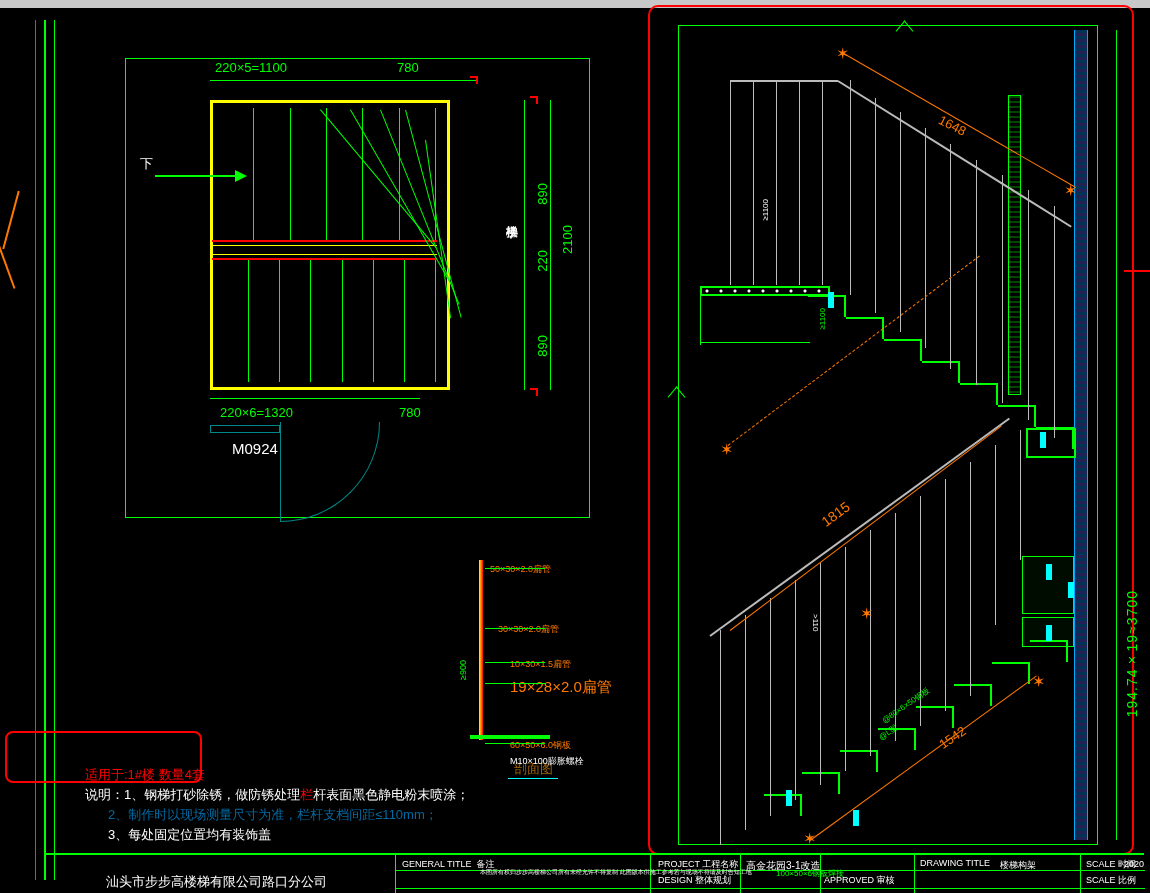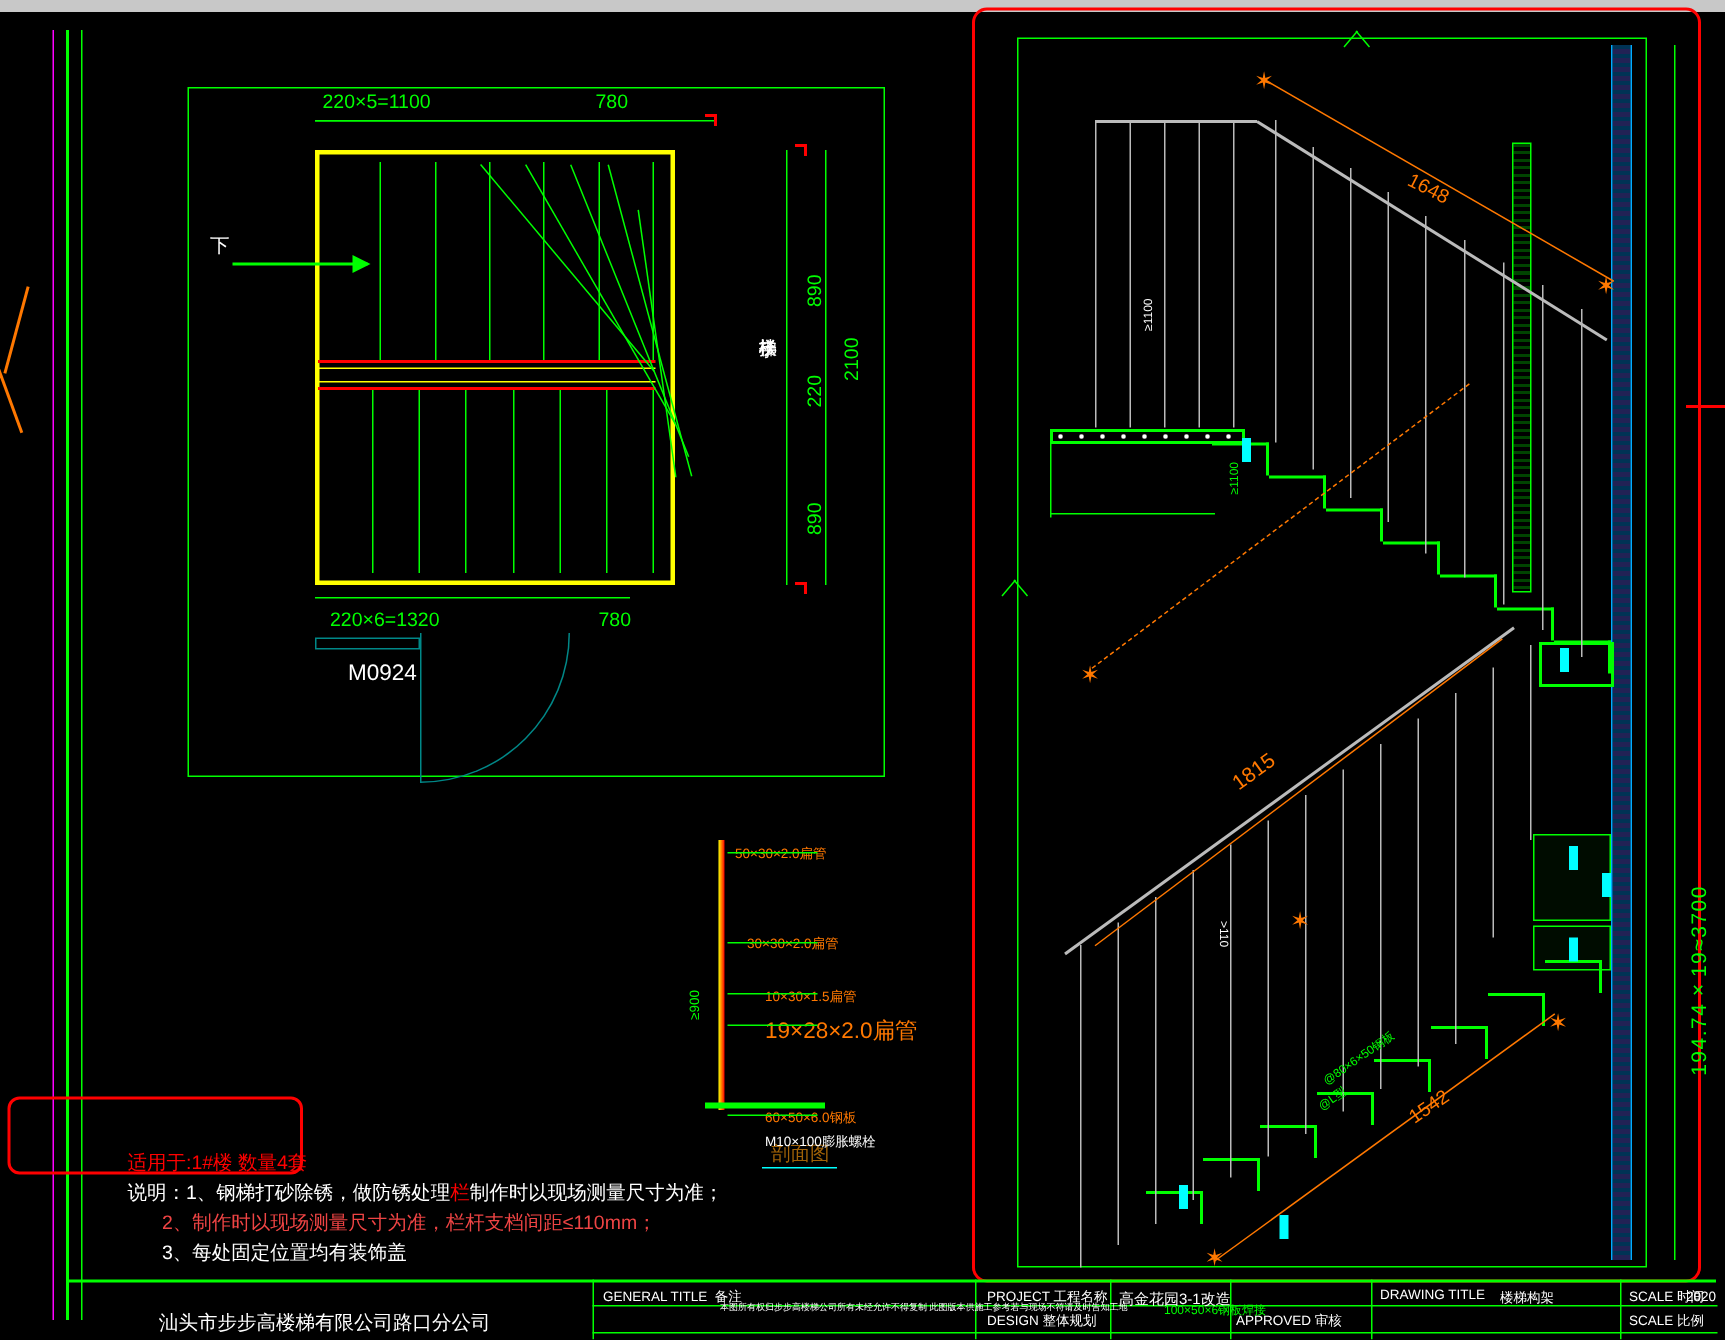--- a/index.html
+++ b/index.html
@@ -96,21 +96,21 @@
   .sline1{top:568px;left:485px;width:60px}
   .sline2{top:628px;left:485px;width:60px}
   .sline3{top:662px;left:485px;width:60px}
   .sline4{top:683px;left:485px;width:60px}
   .sline5{top:743px;left:485px;width:60px}
   
   
   .note-heading{position:absolute;top:766px;left:85px;color:#ff0000;font-size:13px}
   .note-l1{position:absolute;top:786px;left:85px;color:#fff;font-size:13px}
   .note-l1 .r{color:#ff0000}
-  .note-l2{position:absolute;top:806px;left:108px;color:#ef4444;font-size:13px}
+  .note-l2{position:absolute;top:806px;left:108px;color:#0369a1;font-size:13px}
   .note-l3{position:absolute;top:826px;left:108px;color:#fff;font-size:13px}
   .company{position:absolute;top:873px;left:106px;color:#fff;font-size:13px}
   
   
   .tblock{position:absolute;top:853px;left:44px;width:1100px;border-top:2px solid #00ff00}
   .tblock2{position:absolute;top:870px;left:395px;width:750px;border-top:1px solid #00ff00}
   .tblock3{position:absolute;top:888px;left:395px;width:750px;border-top:1px solid #00ff00}
   .tv1{position:absolute;top:853px;left:395px;width:1px;height:40px;background:#00ff00}
   .tv2{position:absolute;top:853px;left:650px;width:1px;height:40px;background:#00ff00}
   .tv3{position:absolute;top:853px;left:740px;width:1px;height:40px;background:#00ff00}
@@ -269,21 +269,21 @@
 <div class="sl5">60×50×6.0钢板</div>
 <div class="sl6">M10×100膨胀螺栓</div>
 <div class="sdim">≥900</div>
 <div class="sline sline1"></div>
 <div class="sline sline2"></div>
 <div class="sline sline3"></div>
 <div class="sline sline4"></div>
 <div class="sline sline5"></div>
 
 <div class="note-heading">适用于:1#楼  数量4套</div>
-<div class="note-l1"><span>说明：1、钢梯打砂除锈，做防锈处理</span><span class="r">栏</span><span>制作时以现场测量尺寸为准；</span></div>
+<div class="note-l1"><span>说明：1、钢梯打砂除锈，做防锈处理</span><span class="r">栏</span><span>杆表面黑色静电粉末喷涂；</span></div>
 <div class="note-l2">2、制作时以现场测量尺寸为准，栏杆支档间距≤110mm；</div>
 <div class="note-l3">3、每处固定位置均有装饰盖</div>
 <div class="company">汕头市步步高楼梯有限公司路口分公司</div>
 
 <div class="tblock"></div>
 <div class="tblock2"></div>
 <div class="tblock3"></div>
 <div class="tv1"></div>
 <div class="tv2"></div>
 <div class="tv3"></div>

